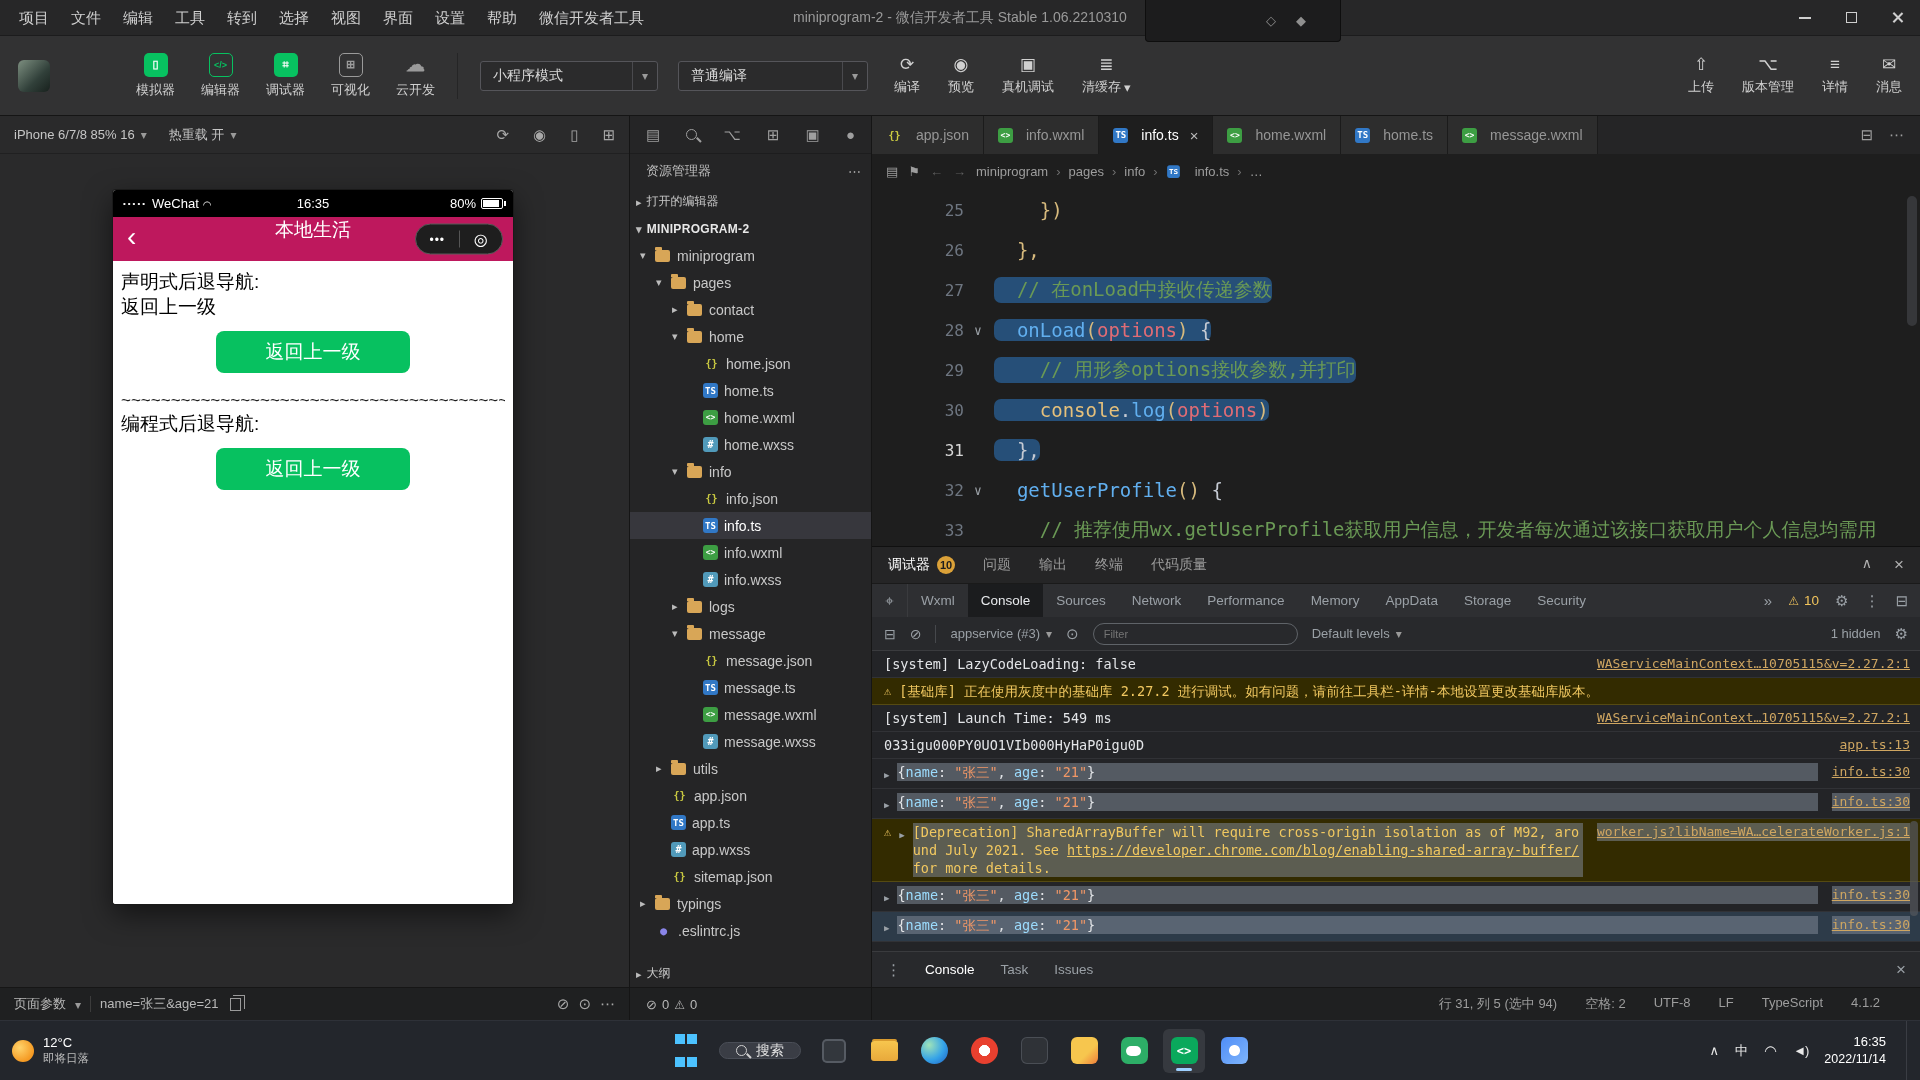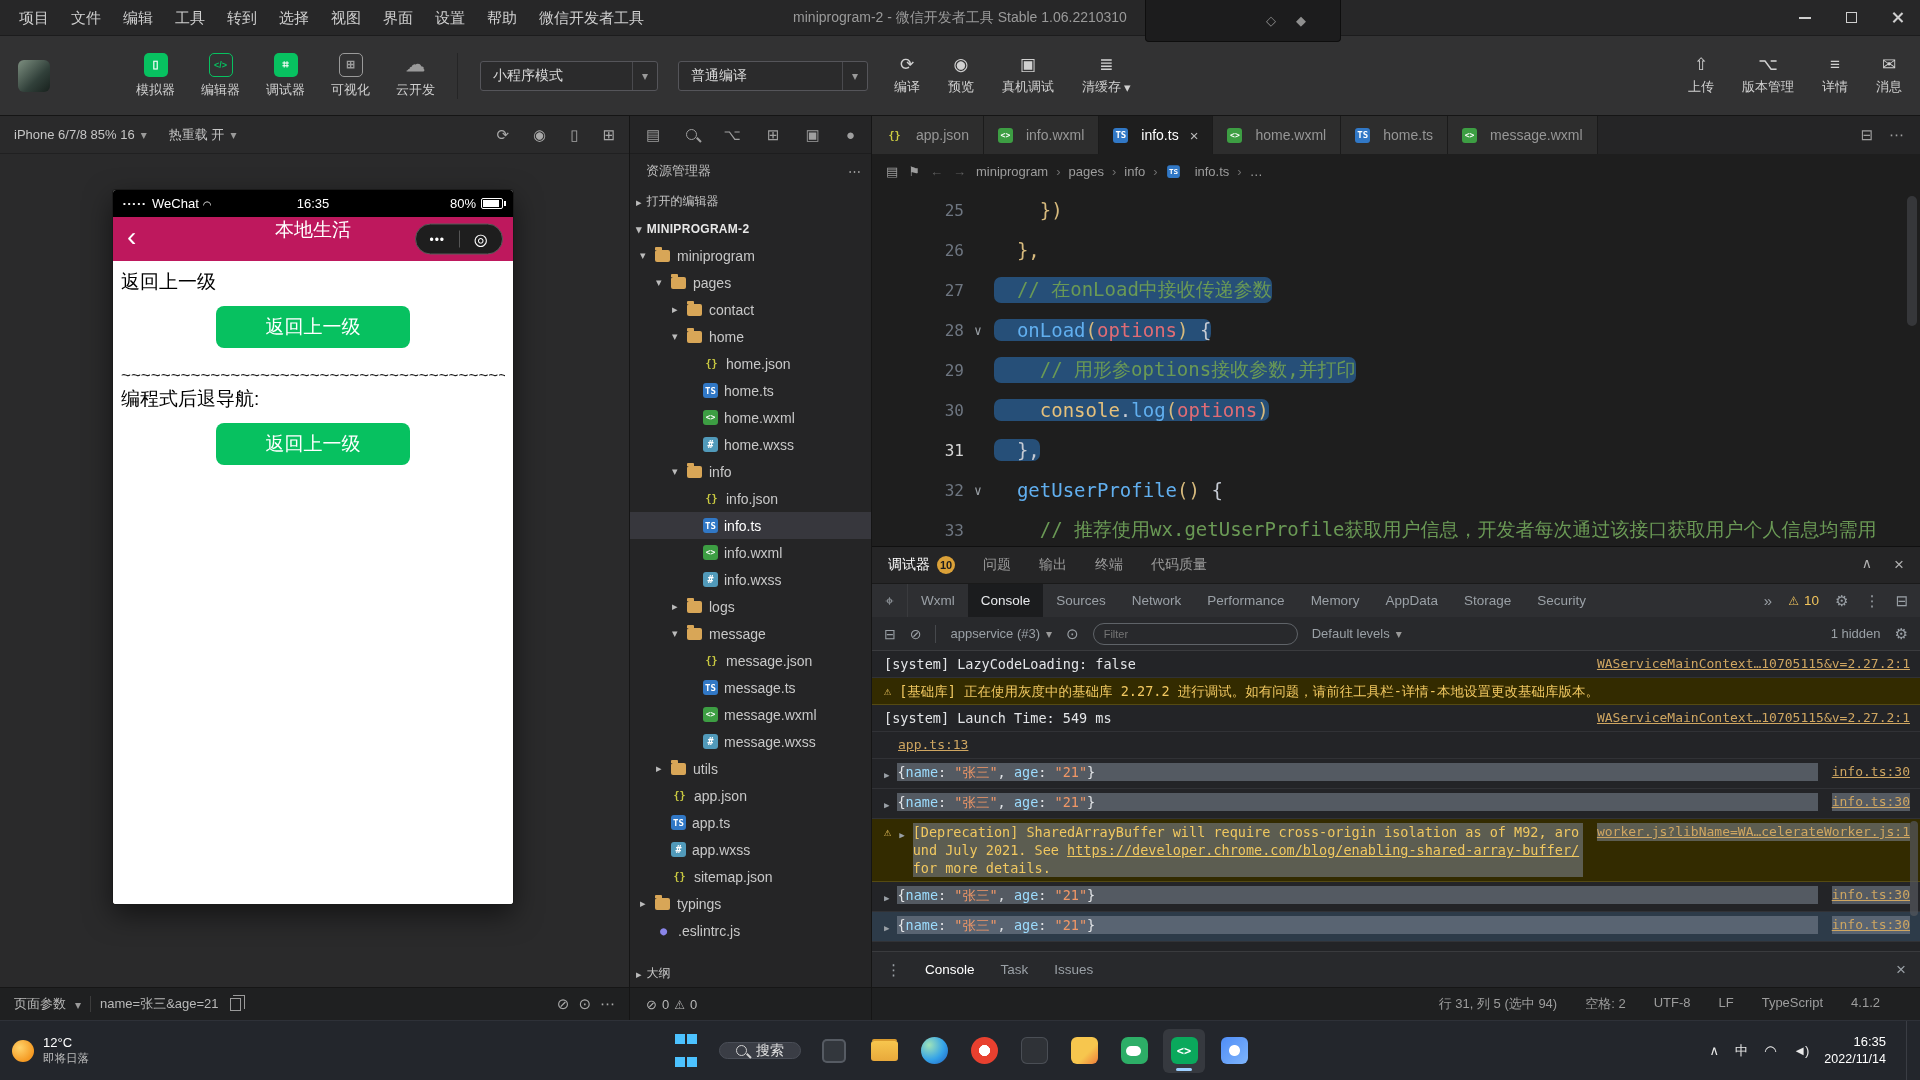--- a/index.html
+++ b/index.html
@@ -388,20 +388,21 @@
             <span class="p-back"></span>
             <span class="p-title">本地生活</span>
             <span class="p-capsule">
               <span class="cap-half cap-dots"></span>
               <span class="cap-div"></span>
               <span class="cap-half cap-circle"></span>
             </span>
           </div>
           <div class="p-body">
             <div id="phone-lines">
+                <div class="p-line">声明式后退导航:</div>
                 <div class="p-line">返回上一级</div>
               </div>
             <button class="p-btn">返回上一级</button>
             <div class="p-divider">~~~~~~~~~~~~~~~~~~~~~~~~~~~~~~~~~~~~~~~~~~~~~~~~</div>
             <div class="p-line">编程式后退导航:</div>
             <button class="p-btn">返回上一级</button>
           </div>
         </div>
       </div>
       <div class="col-status">
@@ -727,20 +728,21 @@
             </div>
             <div class="crow warn">
               <span class="cwic">⚠</span>
               <span class="cmsg"><span>[基础库] 正在使用灰度中的基础库 2.27.2 进行调试。如有问题，请前往工具栏-详情-本地设置更改基础库版本。</span></span>
             </div>
             <div class="crow">
               <span class="cmsg"><span>[system] Launch Time: 549 ms</span></span>
               <span class="clink">WAServiceMainContext…10705115&amp;v=2.27.2:1</span>
             </div>
             <div class="crow">
+              <span class="cmsg"><span>033igu000PY0UO1VIb000HyHaP0igu0D</span></span>
               <span class="clink">app.ts:13</span>
             </div>
             <div class="crow">
               <span class="ccaret">▶</span>
               <span class="cmsg txtsel"><span>{</span><span class="cs-key">name</span><span>: </span><span class="cs-str">"张三"</span><span>, </span><span class="cs-key">age</span><span>: </span><span class="cs-str">"21"</span><span>}</span></span>
               <span class="clink">info.ts:30</span>
             </div>
             <div class="crow">
               <span class="ccaret">▶</span>
               <span class="cmsg txtsel"><span>{</span><span class="cs-key">name</span><span>: </span><span class="cs-str">"张三"</span><span>, </span><span class="cs-key">age</span><span>: </span><span class="cs-str">"21"</span><span>}</span></span>

